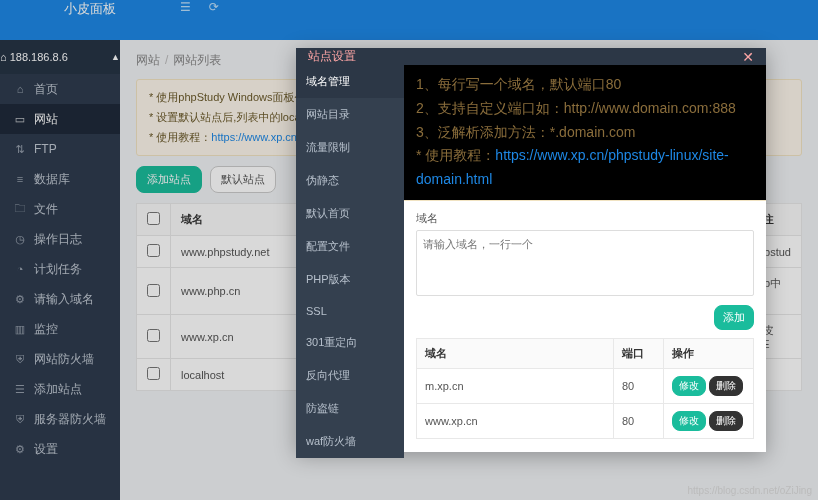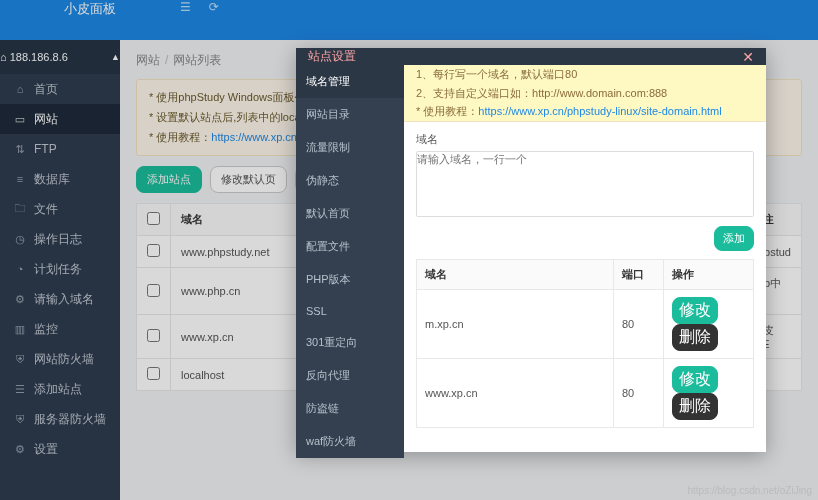--- a/index.html
+++ b/index.html
@@ -31,28 +31,28 @@
 
 .overlay { position: absolute; inset: 0; background: rgba(0,0,0,0.15); }
 .modal { position: absolute; left: 296px; top: 48px; width: 470px; height: 404px; background: #fff; box-shadow: 0 4px 20px rgba(0,0,0,.3); display: flex; flex-direction: column; font-size: 12px; }
 .mhdr { height: 36px; background: #2c3746; color: #fca5a5; display: flex; align-items: center; justify-content: space-between; padding: 0 12px; font-size: 12px; }
 .mhdr .close { cursor: pointer; font-size: 14px; }
 .mbody { flex: 1; display: flex; }
 .mside { width: 108px; background: #34404f; color: #b7c0cc; display: flex; flex-direction: column; }
 .mside-item { padding: 9px 10px; font-size: 11px; cursor: pointer; }
 .mside-item.active { background: #2c3746; color: #fff; }
 .mmain { flex: 1; display: flex; flex-direction: column; }
-.mtip { background: #fef9c3; border-bottom: 1px solid #f1e3c2; padding: 0 12px; font-size: 11px; color: #8a6d3b; line-height: 1.7; }
+.mtip { background: #000000; border-bottom: 1px solid #f1e3c2; padding: 8px 12px; font-size: 14px; color: #8a6d3b; line-height: 1.7; }
 .mform { padding: 10px 12px; }
 .mlabel { font-size: 11px; color: #555; margin-bottom: 4px; }
-.mta { width: 100%; height: 66px; border: 1px solid #ddd; border-radius: 2px; padding: 0; font-size: 11px; color: #aaa; resize: none; }
+.mta { width: 100%; height: 66px; border: 1px solid #ddd; border-radius: 2px; padding: 6px; font-size: 11px; color: #aaa; resize: none; }
 .addrow { display: flex; justify-content: flex-end; margin-top: 6px; }
 .btn.sm { padding: 4px 8px; }
 .mtable th, .mtable td { padding: 7px 8px; }
-.opcell .btn { padding: 2px 6px; font-size: 16px; }
+.opcell .btn { padding: 2px 6px; font-size: 10px; }
 .btn.green { background: #1abc9c; border-color: #1abc9c; color: #fff; }
 .btn.dark { background: #333; border-color: #333; color: #fff; }
 .watermark { position: absolute; right: 6px; bottom: 4px; font-size: 10px; color: #bbb; }
 </style>
 </head>
 <body>
 
 <div class="topbar">
   <div class="brand">小皮面板</div>
   <div class="topbar-actions">
@@ -127,21 +127,20 @@
     <div class="breadcrumb">
       <span>网站</span><span class="sep">/</span><span>网站列表</span>
     </div>
     <div class="notice">
       <div>* 使用phpStudy Windows面板创建站点时会…</div>
       <div>* 设置默认站点后,列表中的localhost将不再…</div>
       <div><span>* 使用教程：</span><span style="color:#1e88e5">https://www.xp.cn/phpstudy-linu…</span></div>
     </div>
     <div class="btnrow">
       <button class="btn primary">添加站点</button>
-      <button class="btn">修改默认页</button>
       <button class="btn">默认站点</button>
     </div>
     <table>
       <thead>
           <tr>
         <th style="width:30px"><input type="checkbox" style=""></th>
         <th>域名</th>
         <th class="remark" style="width:60px">备注</th>
       </tr>
         </thead>
@@ -189,20 +188,21 @@
         <div class="mside-item">SSL</div>
         <div class="mside-item">301重定向</div>
         <div class="mside-item">反向代理</div>
         <div class="mside-item">防盗链</div>
         <div class="mside-item">waf防火墙</div>
       </div>
     <div class="mmain">
       <div class="mtip">
         <div>1、每行写一个域名，默认端口80</div>
         <div>2、支持自定义端口如：http://www.domain.com:888</div>
+        <div>3、泛解析添加方法：*.domain.com</div>
         <div><span>* 使用教程：</span><span style="color:#1e88e5">https://www.xp.cn/phpstudy-linux/site-domain.html</span></div>
       </div>
       <div class="mform">
         <div class="mlabel">域名</div>
         <textarea class="mta" placeholder="请输入域名，一行一个" style=""></textarea>
         <div class="addrow">
             <button class="btn primary sm">添加</button>
           </div>
         <table class="mtable" style="margin-top:8px">
           <thead>

